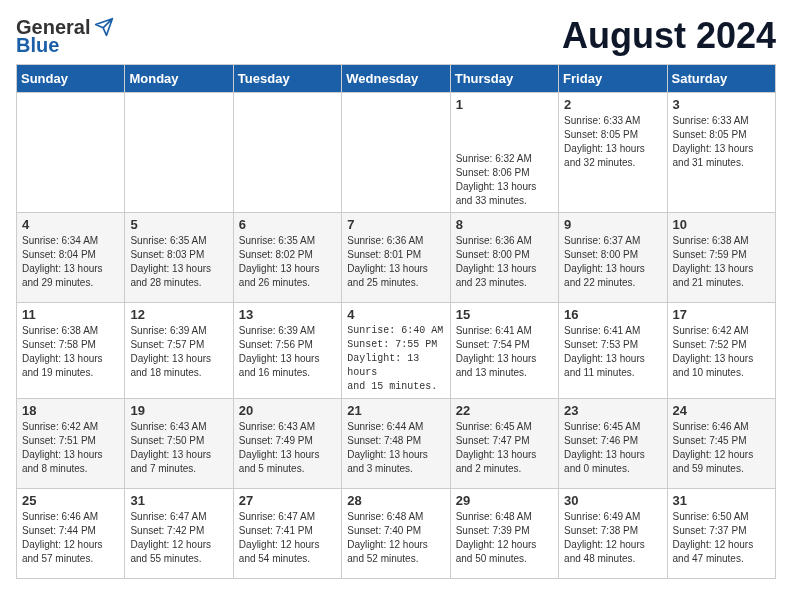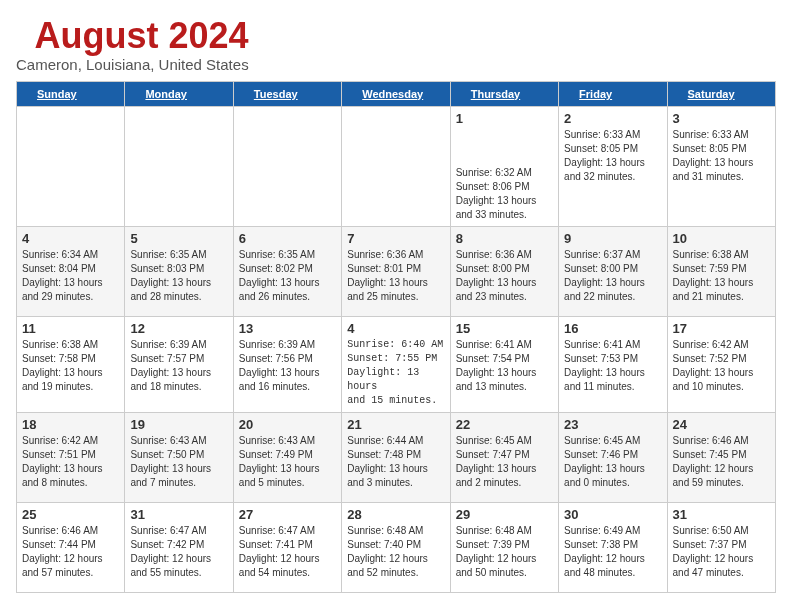--- a/index.html
+++ b/index.html
@@ -25,42 +25,41 @@
       font-size: 18px;
       font-weight: bold;
       line-height: 1.1;
     }
     .title-block {
       text-align: right;
     }
     .title-block h1 {
       font-size: 36px;
       font-weight: bold;
-      color: #b91c1c;
+      color: #0f172a;
       line-height: 1.1;
     }
     .title-block h2 {
       font-size: 15px;
       color: #555;
       font-weight: normal;
     }
     .calendar {
       width: 100%;
       border-collapse: collapse;
       border: 1px solid #ccc;
     }
     .calendar th {
       background-color: #1a5fa8;
       color: #fff;
-      padding: 6px 20px;
-      font-size: 11px;
+      padding: 6px 4px;
+      font-size: 13px;
       font-weight: bold;
       text-align: left;
       border: 1px solid #ccc;
-      text-decoration: underline;
     }
     .calendar td {
       width: calc(100% / 7);
       vertical-align: top;
       padding: 4px 5px;
       font-size: 10.5px;
       color: #333;
       border: 1px solid #ccc;
       background: #fff;
       min-height: 80px;
@@ -81,23 +80,31 @@
       line-height: 1.4;
     }
     .empty-cell {
       background: #fff !important;
     }
   </style>
 </head>
 <body>
 
 <div class="header">
+  <div class="logo">
+    <div style="display:flex;align-items:center;gap:2px;">
+      <span class="logo-text" style="color:#333;font-size:20px;font-weight:bold;">General</span>
+      <svg width="20" height="20" viewBox="0 0 24 24" style="margin-left:2px;">
+        <path d="M22 2L11 13M22 2L15 22l-4-9-9-4 20-7z" stroke="#1a5fa8" stroke-width="2" fill="none" stroke-linecap="round" stroke-linejoin="round"></path>
+      </svg>
+    </div>
+    <span class="logo-text" style="color:#1a5fa8;font-size:20px;font-weight:bold;margin-top:-4px;">Blue</span>
+  </div>
   <div class="title-block">
     <h1>August 2024</h1>
-    <h2>Cameron, Louisiana, United States</h2>
   </div>
 </div>
 
 <table class="calendar">
   <thead>
     <tr>
     <th>Sunday</th>
         <th>Monday</th>
         <th>Tuesday</th>
         <th>Wednesday</th>

